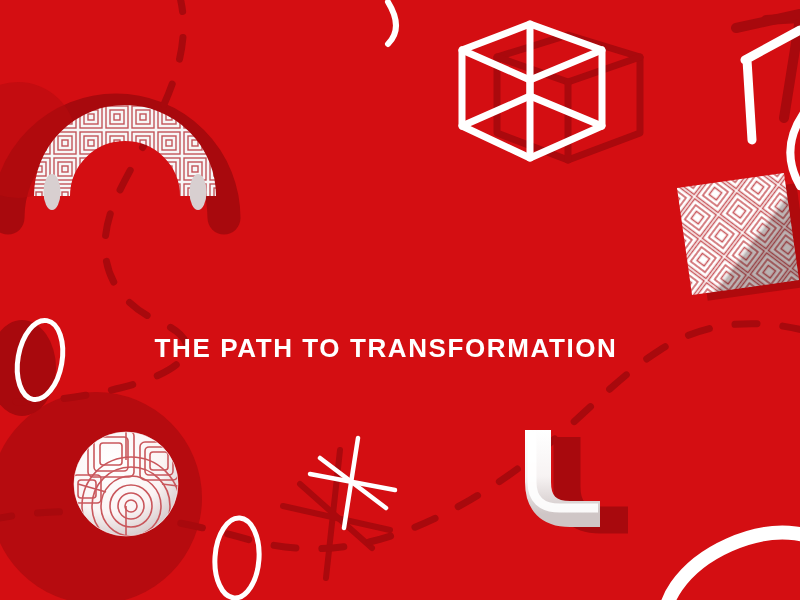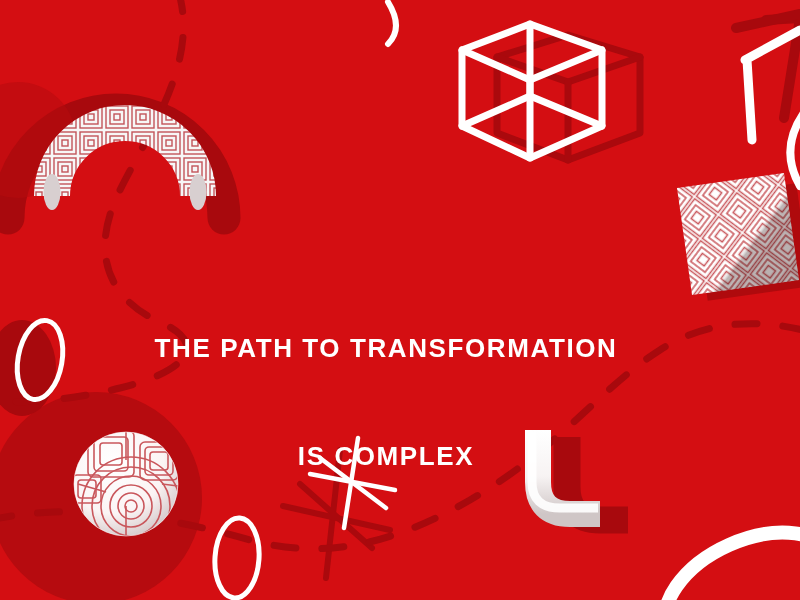--- a/index.html
+++ b/index.html
@@ -212,16 +212,15 @@
 
     <path d="M745 60 L800 30 M747 60 L752 140" fill="none" stroke="#ffffff" stroke-width="9" stroke-linecap="round" stroke-linejoin="round"></path>
 
     <path d="M806 110 Q778 148 800 186" fill="none" stroke="#ffffff" stroke-width="8" stroke-linecap="round"></path>
 
     <path d="M388 2 Q404 28 388 44" fill="none" stroke="#ffffff" stroke-width="6" stroke-linecap="round"></path>
   </svg>
 
   <div id="headline">
     <span class="line">THE PATH TO TRANSFORMATION</span>
-    <span class="line">IS COMPLEX</span>
   </div>
 
 </div>
 
 </body></html>

